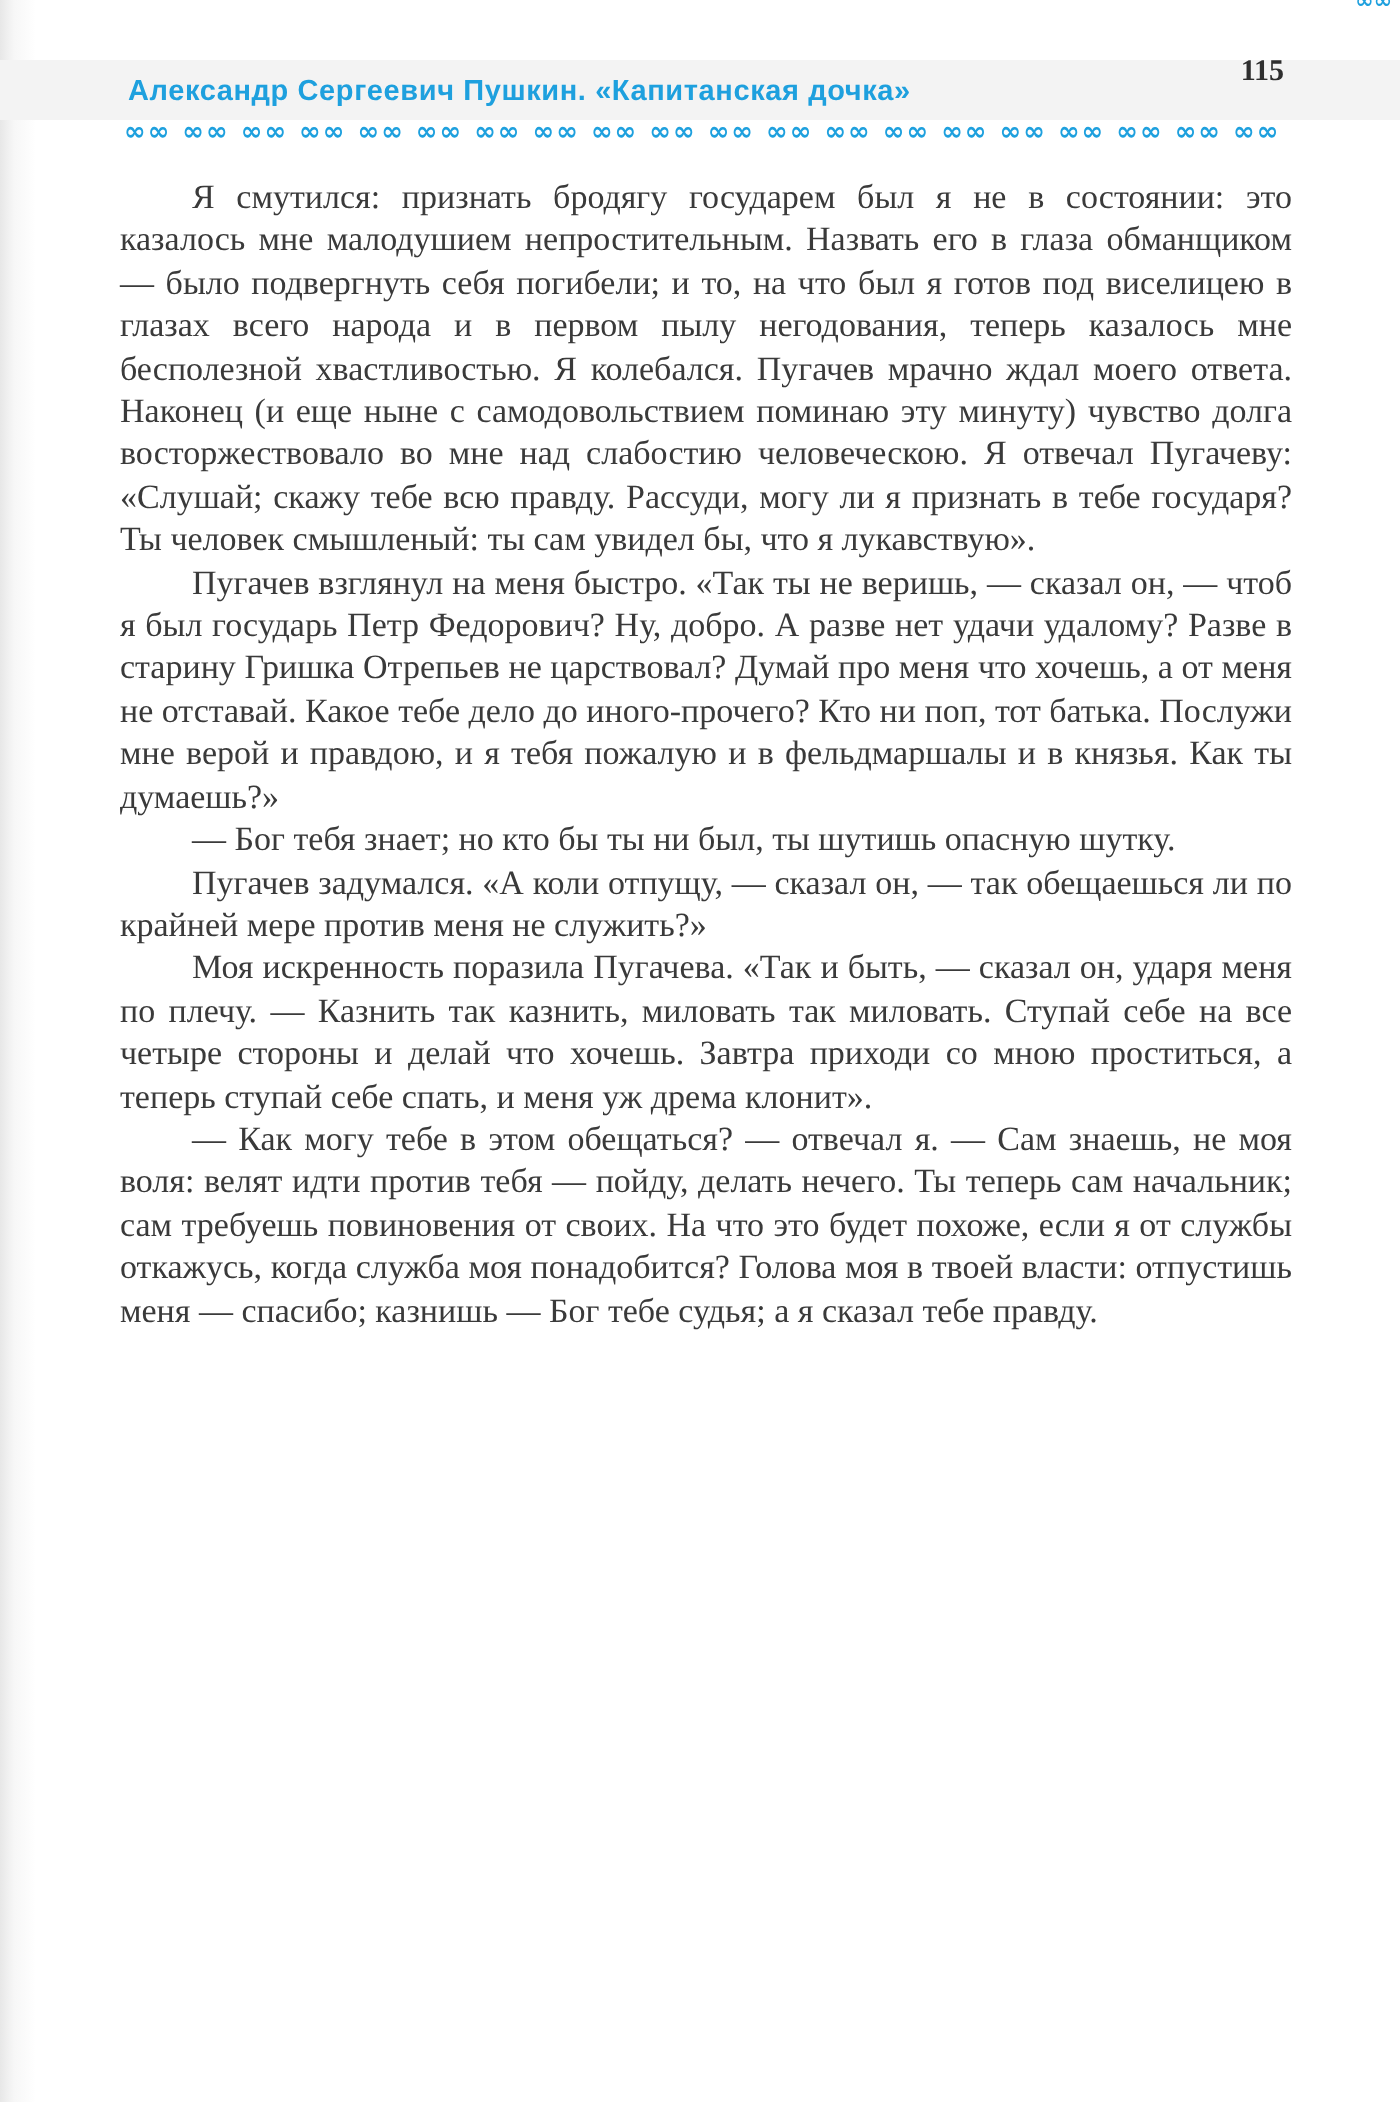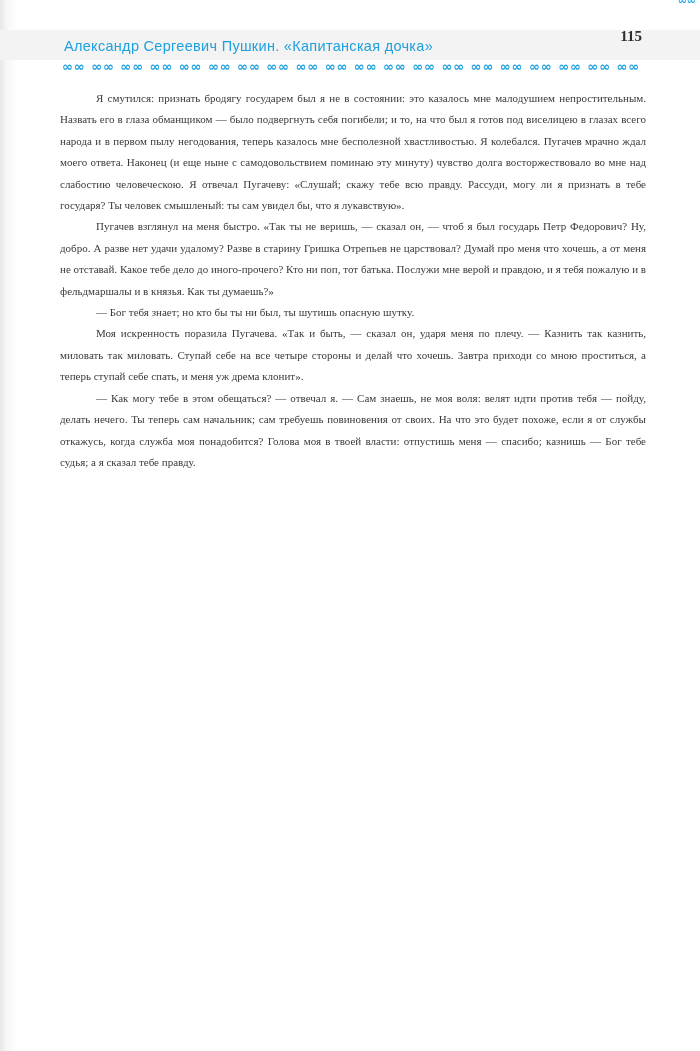--- a/index.html
+++ b/index.html
@@ -22,21 +22,21 @@
     width: 100%;
     height: 30px;
     background: #f3f3f3;
   }
   .running-title {
     position: absolute;
     top: 38px;
     left: 64px;
     font-family: "Liberation Sans", sans-serif;
     font-size: 14.5px;
-    font-weight: normal;
+    font-weight: bold;
     letter-spacing: 0.3px;
     color: #1ea0de;
     white-space: nowrap;
     text-align: center;
   }
   .page-number {
     position: absolute;
     top: 28px;
     right: 58px;
     font-family: Liberation Serif, serif;
@@ -65,21 +65,21 @@
     font-family: "DejaVu Sans", sans-serif;
     font-size: 11px;
     font-weight: bold;
     color: #1ea0de;
   }
   .body-text {
     position: absolute;
     top: 88px;
     left: 60px;
     width: 586px;
-    font-size: 11px;
+    font-size: 17px;
     line-height: 21.4px;
     color: #3a3a3a;
     text-align: justify;
   }
   .body-text p {
     margin: 0;
     padding: 0;
     text-indent: 36px;
   }
 </style>
@@ -95,17 +95,18 @@
   <div class="running-title">Александр Сергеевич Пушкин. «Капитанская дочка»</div>
 
   <div class="page-number">115</div>
 
   <div class="ornament-row">∞∞ ∞∞ ∞∞ ∞∞ ∞∞ ∞∞ ∞∞ ∞∞ ∞∞ ∞∞ ∞∞ ∞∞ ∞∞ ∞∞ ∞∞ ∞∞ ∞∞ ∞∞ ∞∞ ∞∞ ∞∞</div>
 
   <div class="body-text">
     <p>Я смутился: признать бродягу государем был я не в состоянии: это казалось мне малодушием непростительным. Назвать его в глаза обманщиком — было подвергнуть себя погибели; и то, на что был я готов под виселицею в глазах всего народа и в первом пылу негодования, теперь казалось мне бесполезной хвастливостью. Я колебался. Пугачев мрачно ждал моего ответа. Наконец (и еще ныне с самодовольствием поминаю эту минуту) чувство долга восторжествовало во мне над слабостию человеческою. Я отвечал Пугачеву: «Слушай; скажу тебе всю правду. Рассуди, могу ли я признать в тебе государя? Ты человек смышленый: ты сам увидел бы, что я лукавствую».</p>
     <p>Пугачев взглянул на меня быстро. «Так ты не веришь, — сказал он, — чтоб я был государь Петр Федорович? Ну, добро. А разве нет удачи удалому? Разве в старину Гришка Отрепьев не царствовал? Думай про меня что хочешь, а от меня не отставай. Какое тебе дело до иного-прочего? Кто ни поп, тот батька. Послужи мне верой и правдою, и я тебя пожалую и в фельдмаршалы и в князья. Как ты думаешь?»</p>
     <p>— Бог тебя знает; но кто бы ты ни был, ты шутишь опасную шутку.</p>
+    <p>Пугачев задумался. «А коли отпущу, — сказал он, — так обещаешься ли по крайней мере против меня не служить?»</p>
     <p>Моя искренность поразила Пугачева. «Так и быть, — сказал он, ударя меня по плечу. — Казнить так казнить, миловать так миловать. Ступай себе на все четыре стороны и делай что хочешь. Завтра приходи со мною проститься, а теперь ступай себе спать, и меня уж дрема клонит».</p>
     <p>— Как могу тебе в этом обещаться? — отвечал я. — Сам знаешь, не моя воля: велят идти против тебя — пойду, делать нечего. Ты теперь сам начальник; сам требуешь повиновения от своих. На что это будет похоже, если я от службы откажусь, когда служба моя понадобится? Голова моя в твоей власти: отпустишь меня — спасибо; казнишь — Бог тебе судья; а я сказал тебе правду.</p>
   </div>
 
 </div>
 
 </body></html>

